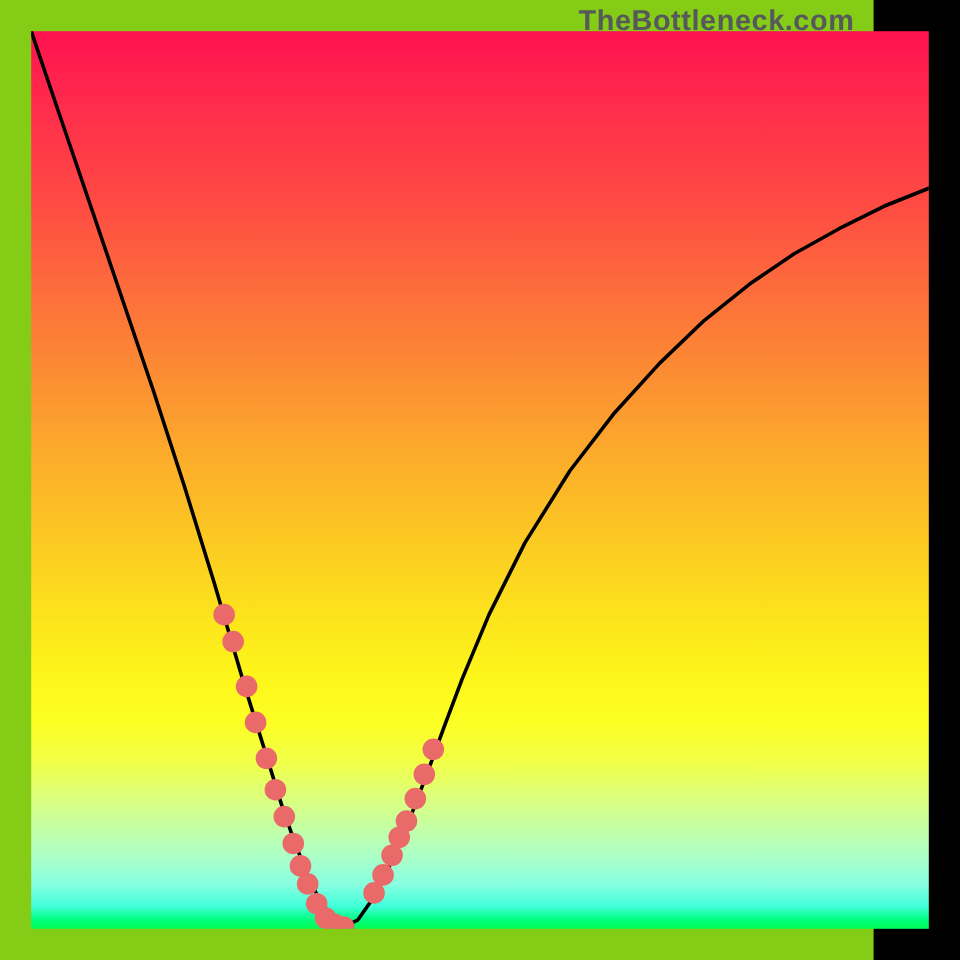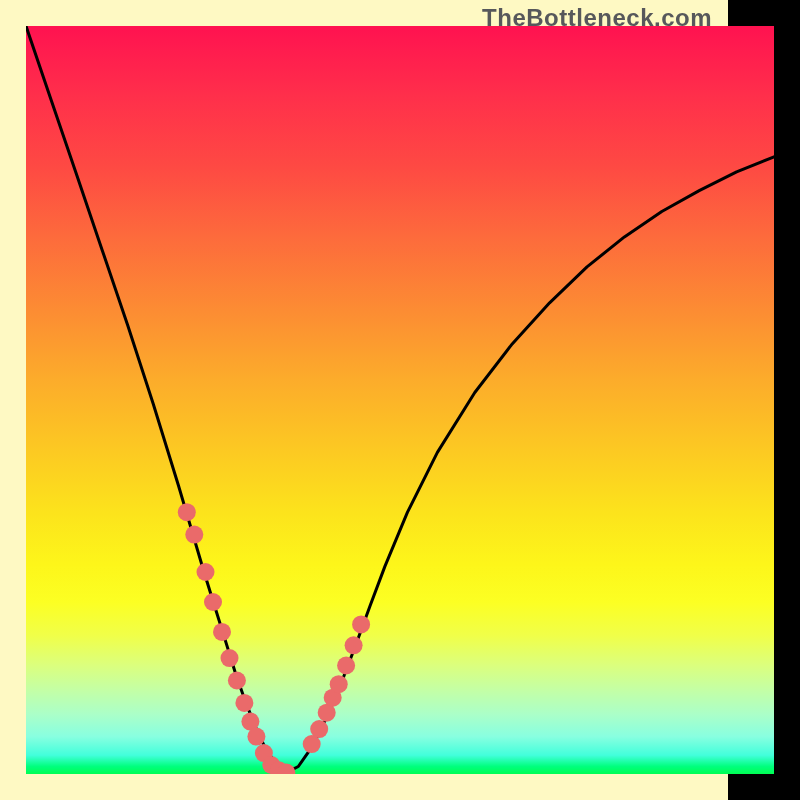--- a/index.html
+++ b/index.html
@@ -9,21 +9,21 @@
     height: 800px;
     background: #000000;
     overflow: hidden;
   }
   .frame {
     position: absolute;
     left: 0;
     top: 0;
     width: 728px;
     height: 800px;
-    background: #fef9c3;
+    background: #84cc16;
   }
   .plot-area {
     position: absolute;
     left: 26px;
     top: 26px;
     width: 748px;
     height: 748px;
     
     background: linear-gradient(to bottom,
       #FF1250 0%,

